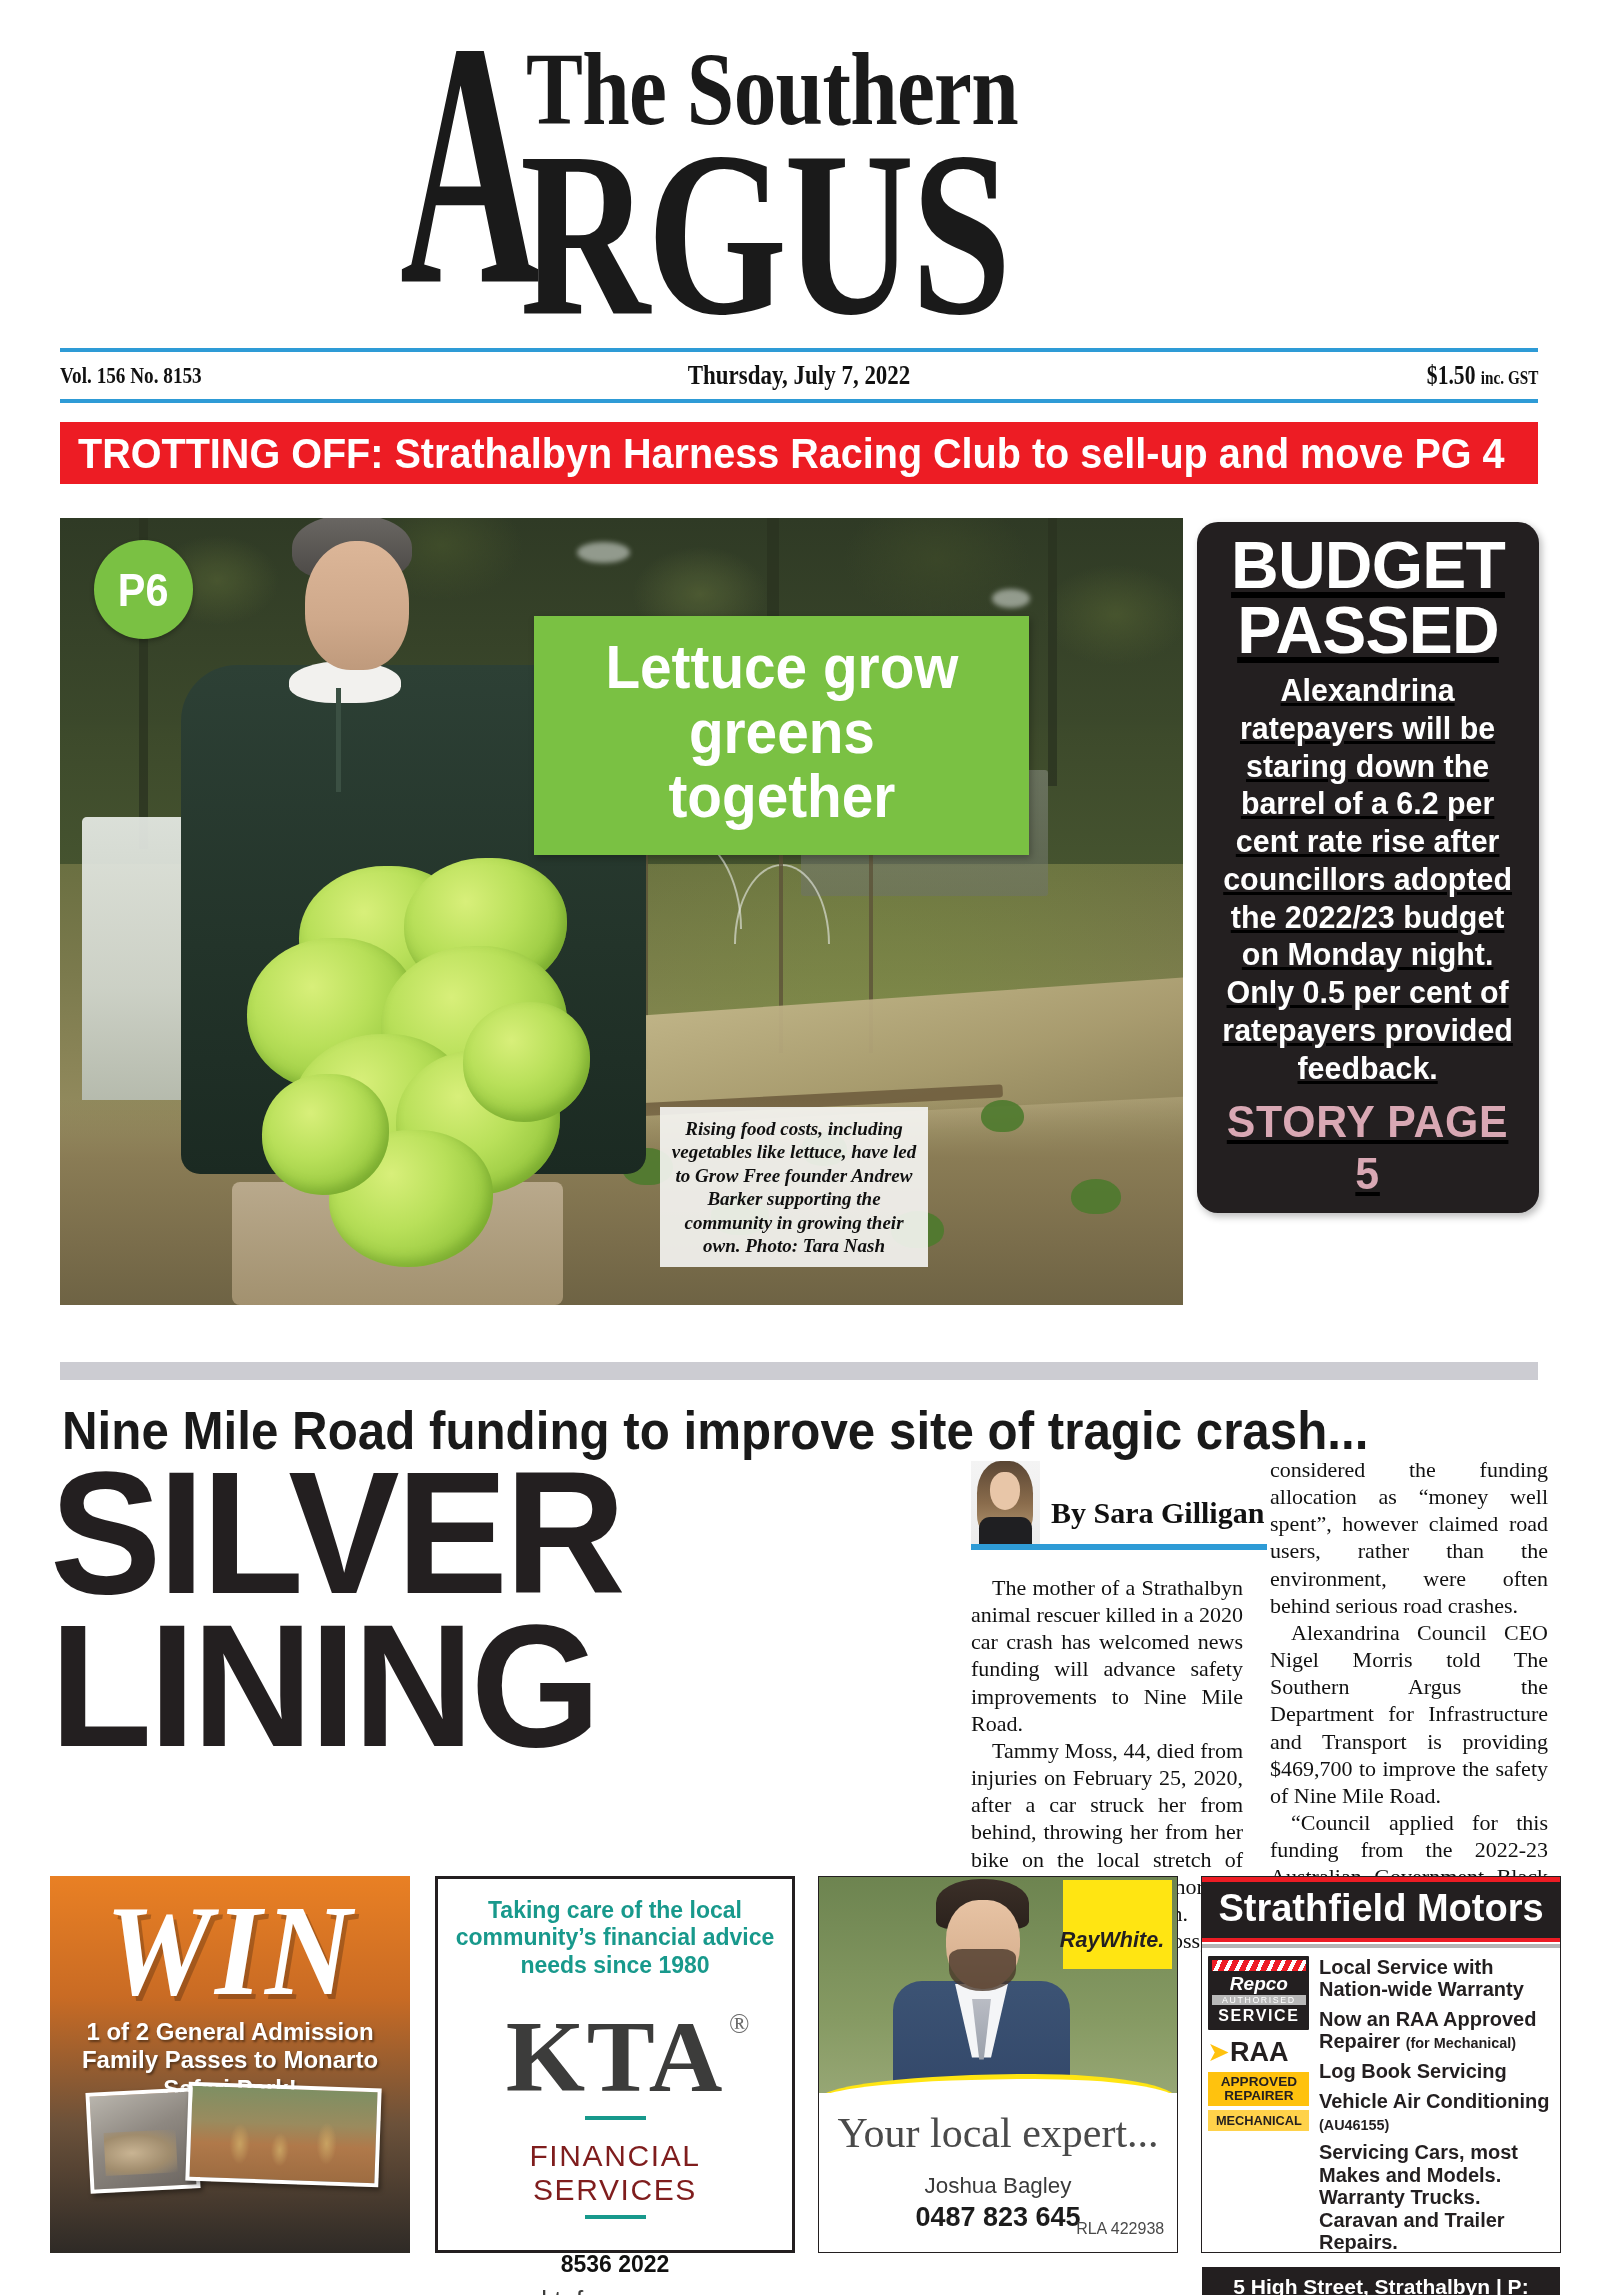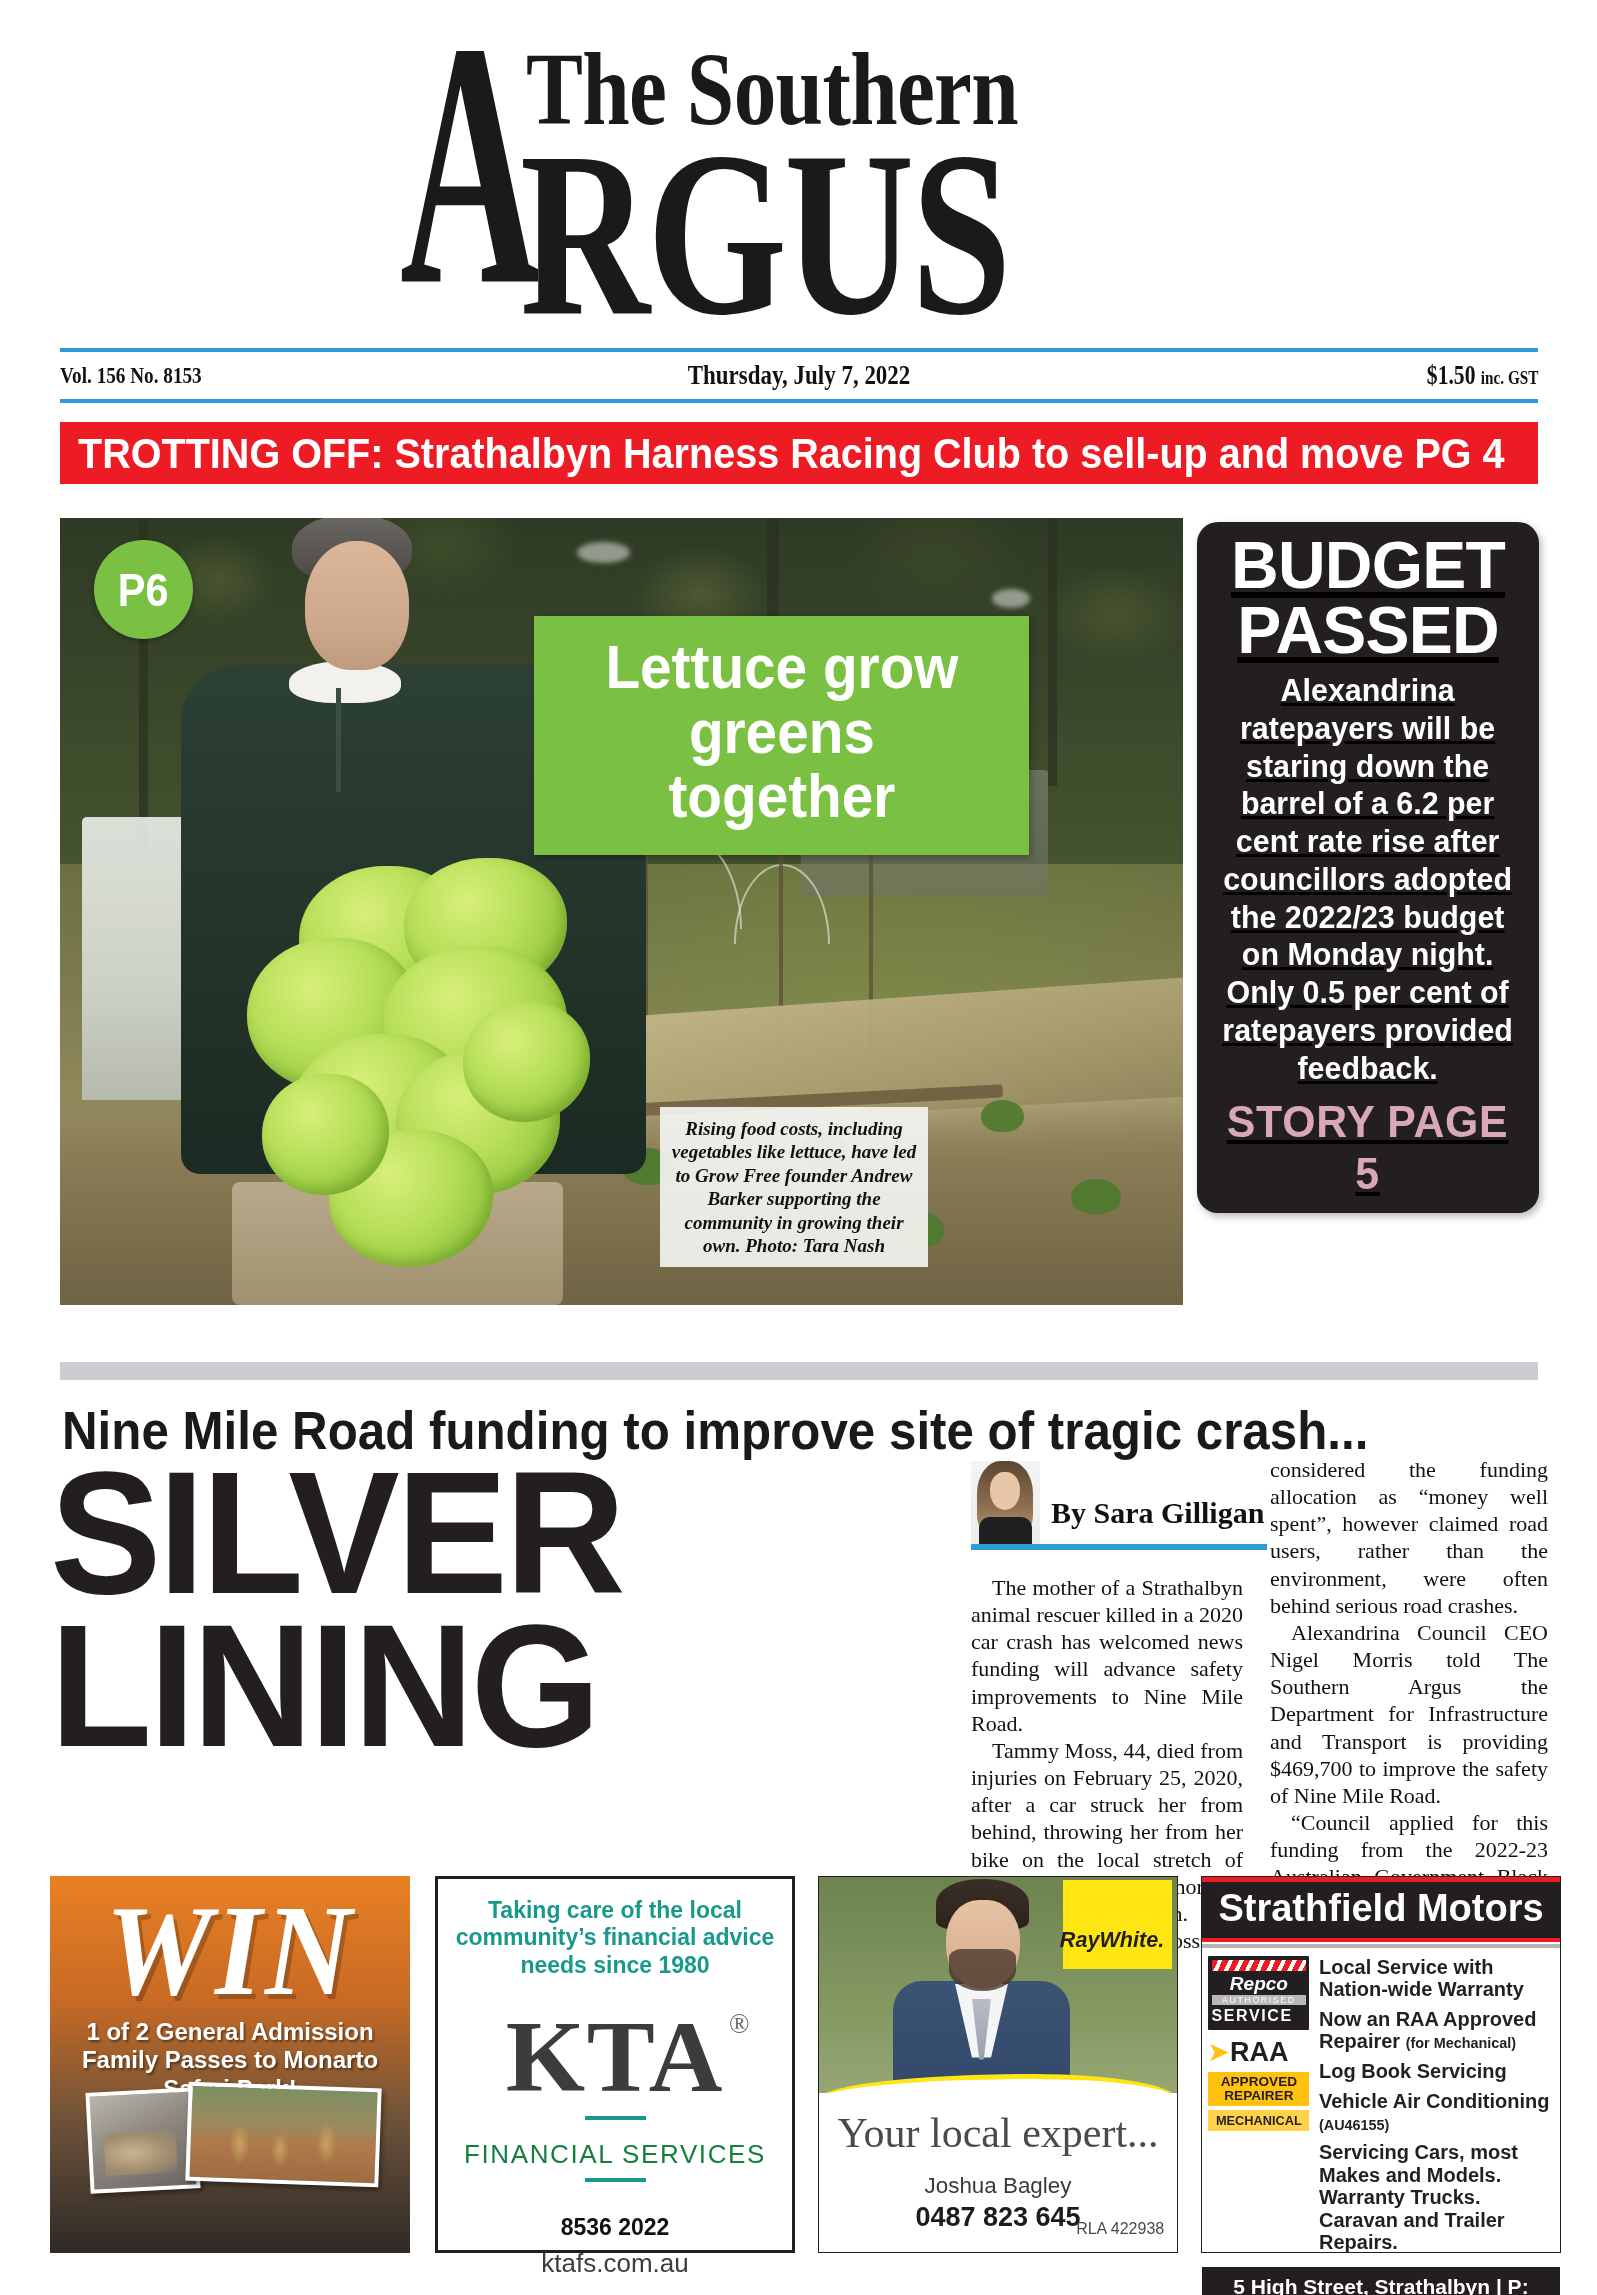--- a/index.html
+++ b/index.html
@@ -266,21 +266,21 @@
     text-shadow: 1.6px 1.6px 2.4px rgba(0,0,0,.5); }
 
   
   .kta-inner { position:relative; width:100%; height:100%; padding: 17.6px 12.8px; text-align:center; }
   .kta-tag { font-family:"Liberation Sans", sans-serif; font-weight:bold; font-size: 23px;
     line-height:1.2; color:#18998C; }
   .kta-logo { margin-top: 27px; font-family:"Liberation Serif", serif; font-weight:bold;
     font-size: 102px; line-height:1; color:#3C3C3B; letter-spacing: 1.6px; position:relative; display:inline-block; }
   .kta-reg { position:absolute; right:-27px; top: 4.8px; font-size: 27px; font-weight: normal; color:#6b6b6b; }
   .kta-rule { width: 61px; height: 4px; background:#18998C; margin: 8px auto 6.4px auto; }
-  .kta-fs { font-family:"Liberation Sans", sans-serif; font-size: 26px; letter-spacing: 1.6px; color:#15803d;margin-top:19px; }
+  .kta-fs { font-family:"Liberation Sans", sans-serif; font-size: 30px; letter-spacing: 1.6px; color:#7f1d1d;margin-top:19px; }
   .kta-rule2 { width: 61px; height: 4px; background:#18998C; margin: 8px auto 0 auto; }
   .kta-phone { margin-top: 32px; font-family:"Liberation Sans", sans-serif; font-weight:bold;
     font-size: 23px; color:#111; }
   .kta-web { margin-top: 6.4px; font-family:"Liberation Sans", sans-serif; font-size: 26px; color:#3C3C3B; }
 
   
   .rw-inner { position:relative; width:100%; height:100%;
     background: linear-gradient(180deg,#6d8450 0%, #869a63 38%, #9aa978 62%, #7d8f5c 100%); overflow:hidden; }
   .rw-man { position:absolute; left: 74px; top: 1.6px; width: 177px; height: 209px; }
   .rw-hair { position:absolute; left: 43px; top: 0; width: 93px; height: 50px;
@@ -320,21 +320,21 @@
   .sm-greyline { height: 4px; background:#b5b5b5; margin-top: 2.4px; }
   .sm-body { display:flex; padding: 8px 8px 6.4px 6.4px; gap: 9.6px; }
   .sm-badges { width: 101px; flex: 0 0 101px; }
   .badge-repco { background:#231f20; border-radius: 1px; padding: 4px 3.2px 4.8px 3.2px; }
   .repco-bar { height: 11.2px; background: repeating-linear-gradient(115deg,#ED1C24 0 5.6px,#fff 5.6px 9.6px);
     margin-bottom: 2.4px; }
   .repco-word { text-align:center; font-family:"Liberation Sans", sans-serif; font-weight:bold;
     font-style:italic; font-size: 19px; color:#fff; line-height:1; }
   .repco-auth { background:#b8b8b8; color:#fff; text-align:center;
     font-family:"Liberation Sans", sans-serif; font-size: 8.8px; letter-spacing: 1.6px; margin-top:2.4px; }
-  .repco-serv { text-align:left; font-family:"Liberation Sans", sans-serif; font-weight:bold;
+  .repco-serv { text-align:center; font-family:"Liberation Sans", sans-serif; font-weight:bold;
     font-size: 16px; color:#fff; letter-spacing: 1.6px; margin-top: 2.4px; }
   .badge-raa { margin-top: 6.4px; display:flex; align-items:center; gap:1.6px; }
   .raa-chev { color:#FFC20E; font-size: 24px; font-weight:bold; line-height:1; }
   .raa-word { font-family:"Liberation Sans", sans-serif; font-weight:bold; font-size: 27px; color:#231f20; }
   .badge-appr { margin-top: 4.8px; background:#FFC20E; text-align:center; padding: 2.4px 1.6px; }
   .badge-appr div { font-family:"Liberation Sans", sans-serif; font-weight:bold; font-size: 13.6px;
     color:#231f20; line-height:1.05; }
   .badge-mech { margin-top: 4px; background:#FFD24A; text-align:center; padding: 3.2px 1.6px; }
   .badge-mech div { font-family:"Liberation Sans", sans-serif; font-weight:bold; font-size: 12.8px; color:#231f20; }
   .sm-list { flex: 1; }

